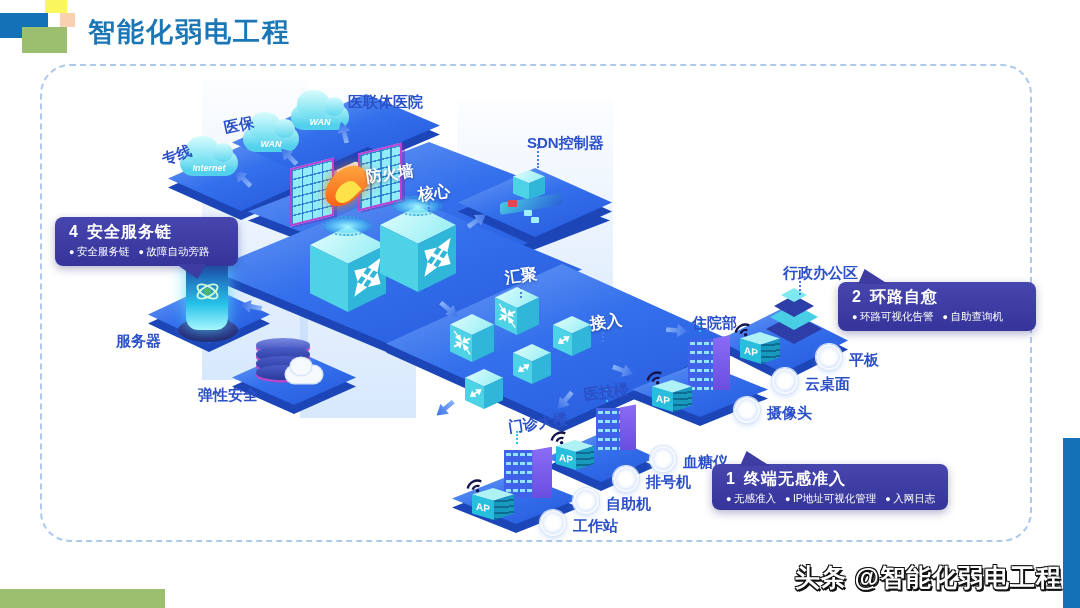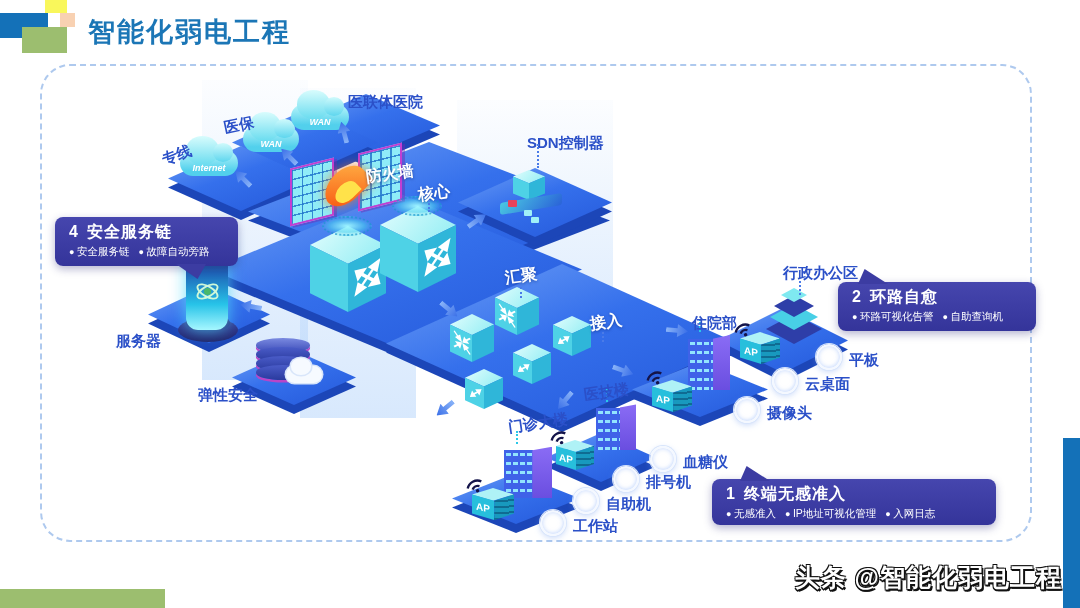--- a/index.html
+++ b/index.html
@@ -473,21 +473,21 @@
 
   <div class="callout" style="left:838px;top:282px;width:198px;height:49px">
     <i class="tail up-l" style="left:20px"></i>
     <div class="c-title"><span class="num">2</span><span>环路自愈</span></div>
     <div class="c-bullets">
       <span>环路可视化告警</span>
       <span>自助查询机</span>
     </div>
   </div>
 
-  <div class="callout" style="left:712px;top:479px;width:284px;height:46px">
+  <div class="callout" style="left:712px;top:464px;width:236px;height:46px">
     <i class="tail up-l" style="left:28px"></i>
     <div class="c-title"><span class="num">1</span><span>终端无感准入</span></div>
     <div class="c-bullets">
       <span>无感准入</span>
       <span>IP地址可视化管理</span>
       <span>入网日志</span>
     </div>
   </div>
 
   <div class="watermark">头条 @智能化弱电工程</div>

